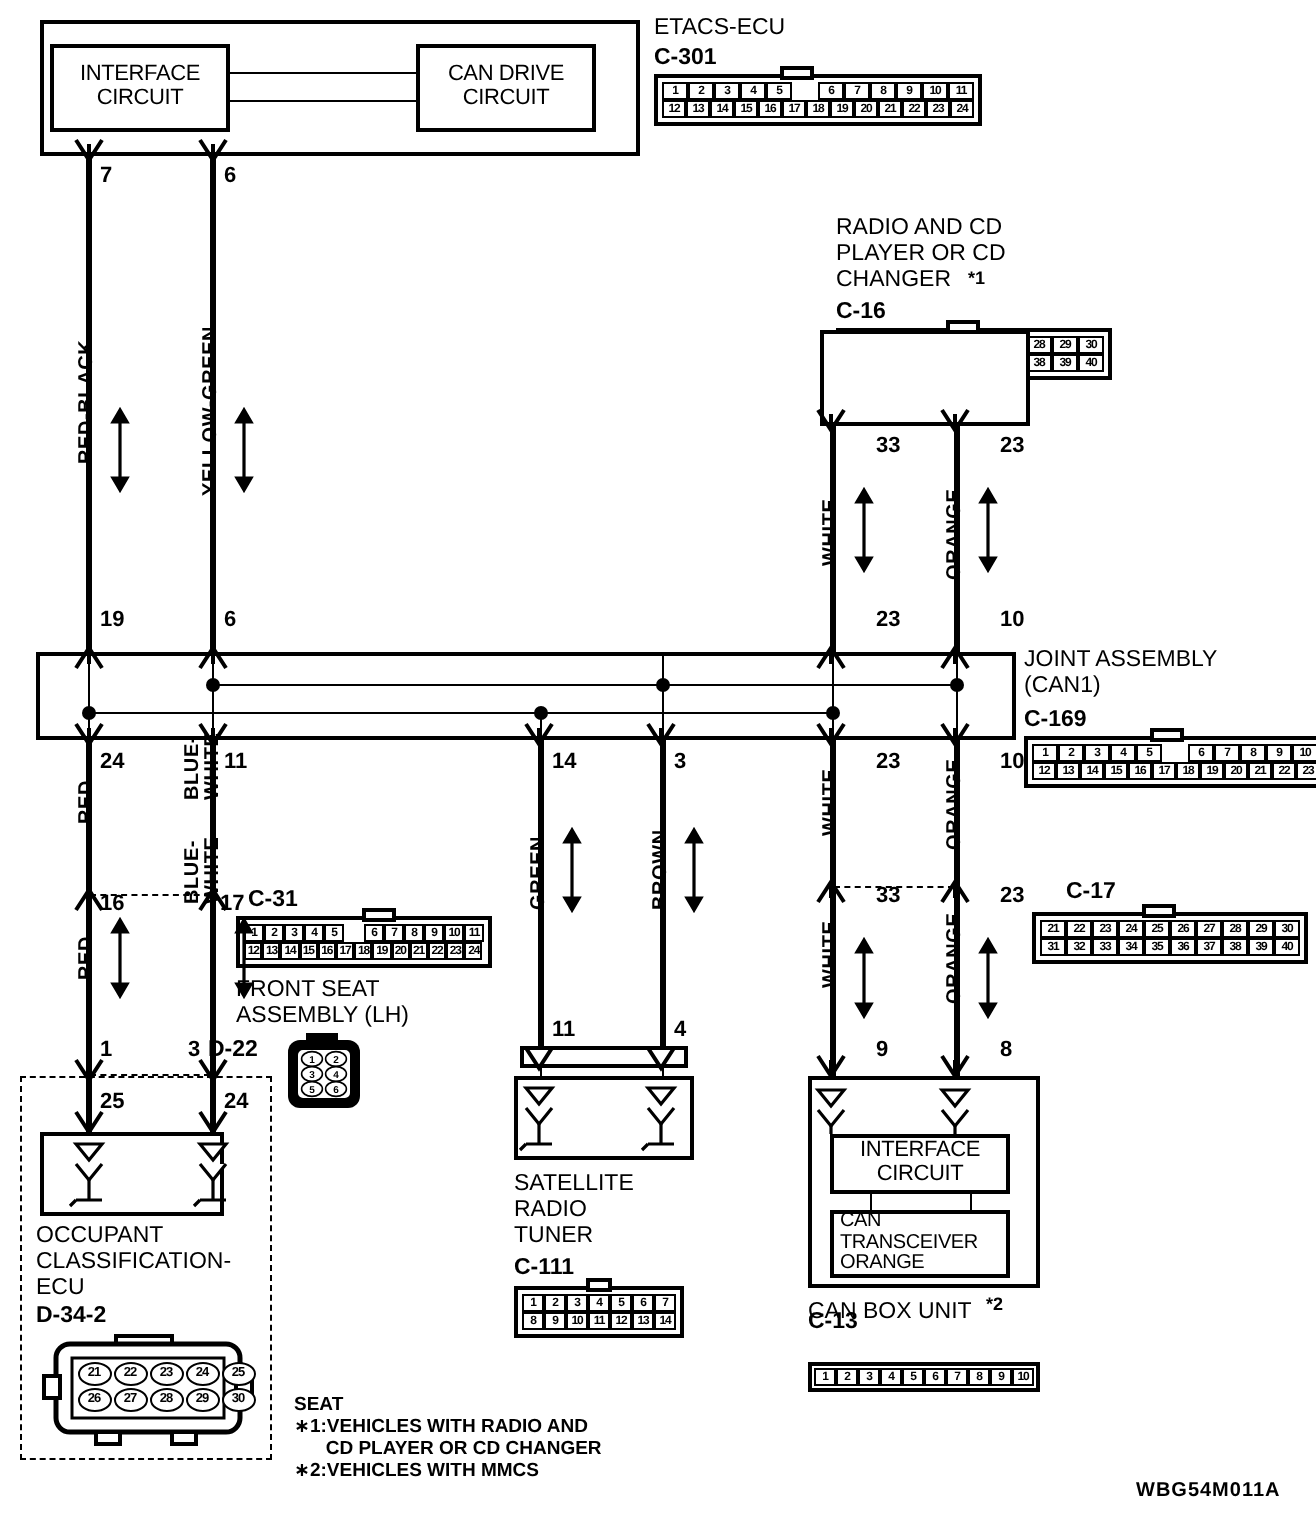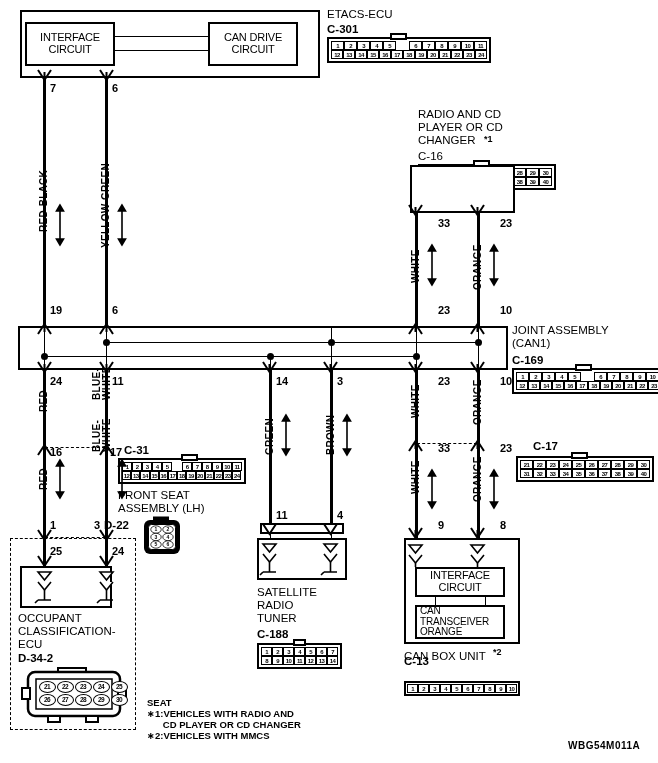--- a/index.html
+++ b/index.html
@@ -102,21 +102,21 @@
       <div class="cell" style="width: 12px;">22</div>
       <div class="cell" style="width: 12px;">23</div>
       <div class="cell" style="width: 12px;">24</div>
     </div>
 </div>
 
 <div class="title" style="left:418px;top:108px;">RADIO AND CD
 PLAYER OR CD
 CHANGER</div>
 <div class="t b" style="left:484px;top:135px;font-size:9px;">*1</div>
-<div class="title" style="left:418px;top:150px;font-weight:normal;">C-16</div>
+<div class="title" style="left:418px;top:150px;font-weight:bold;">C-16</div>
 <div class="conn" style="left:418px;top:124px;top:164px;">
   <div class="tab" style="left:53px;top:-6px;width:17px;height:7px;"></div>
   <div class="crow" id="c16-top">
       <div class="cell" style="width: 13px;">21</div>
       <div class="cell" style="width: 13px;">22</div>
       <div class="cell" style="width: 13px;">23</div>
       <div class="cell" style="width: 13px;">24</div>
       <div class="cell" style="width: 13px;">25</div>
       <div class="cell" style="width: 13px;">26</div>
       <div class="cell" style="width: 13px;">27</div>
@@ -314,21 +314,21 @@
       <div class="oval-cell">28</div>
       <div class="oval-cell">29</div>
       <div class="oval-cell">30</div>
     </div>
 </div>
 
 <div class="box" style="left:257px;top:538px;width:90px;height:42px;"></div>
 <div class="title" style="left:257px;top:586px;">SATELLITE
 RADIO
 TUNER</div>
-<div class="title" style="left:257px;top:628px;font-weight:bold;">C-188</div>
+<div class="title" style="left:257px;top:628px;font-weight:bold;">C-111</div>
 <div class="conn" style="left:257px;top:643px;">
   <div class="tab" style="left:34px;top:-6px;width:13px;height:7px;"></div>
   <div class="crow" id="c111-top">
       <div class="cell" style="width: 11px;">1</div>
       <div class="cell" style="width: 11px;">2</div>
       <div class="cell" style="width: 11px;">3</div>
       <div class="cell" style="width: 11px;">4</div>
       <div class="cell" style="width: 11px;">5</div>
       <div class="cell" style="width: 11px;">6</div>
       <div class="cell" style="width: 11px;">7</div>

